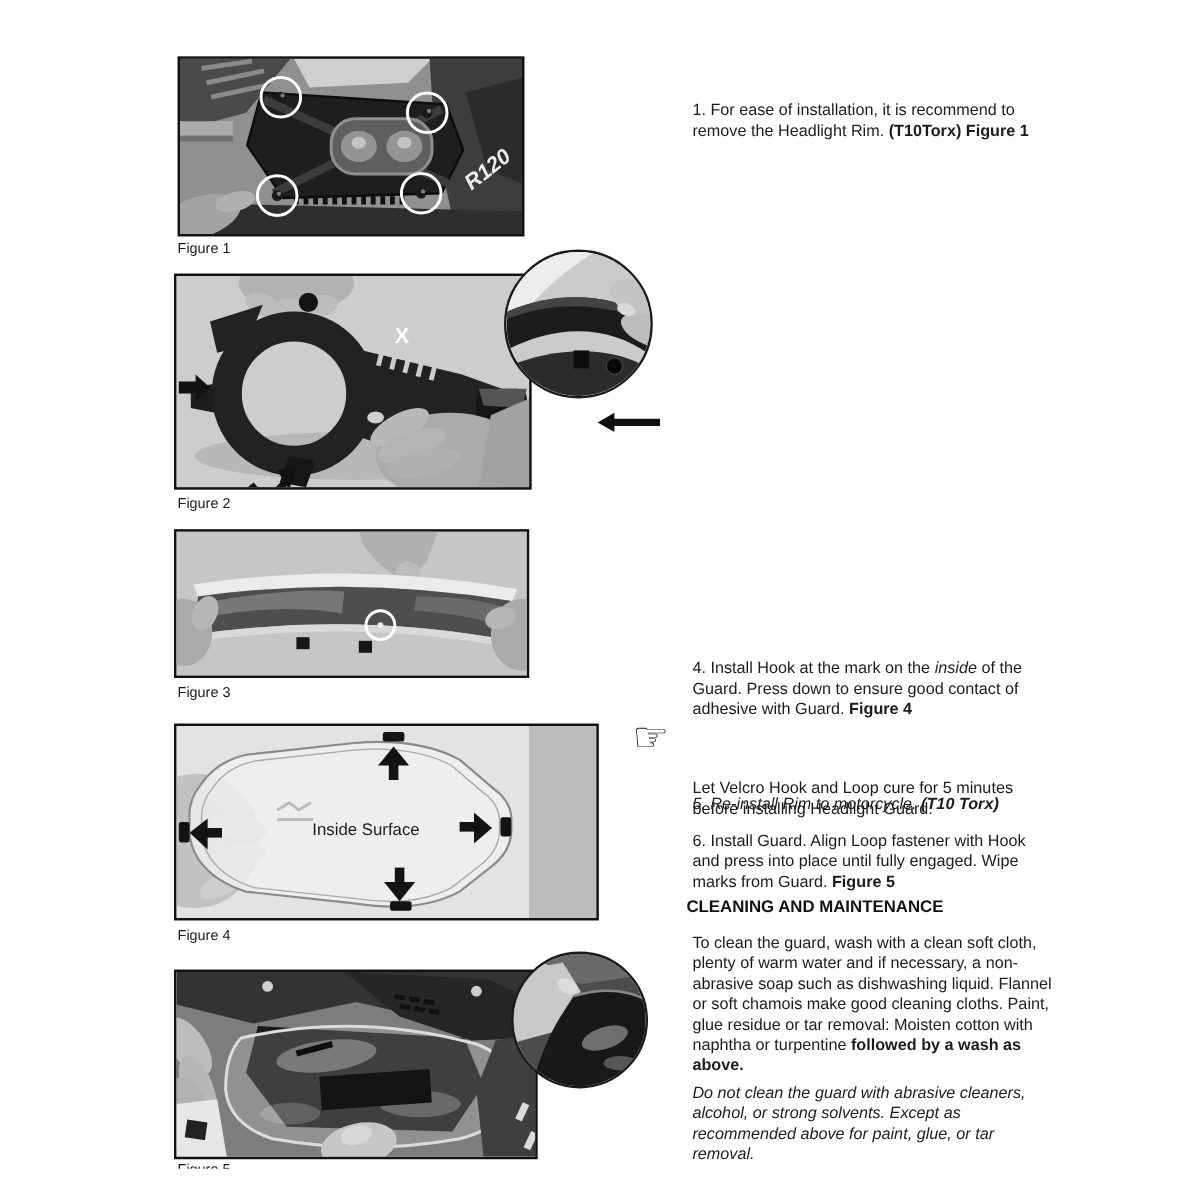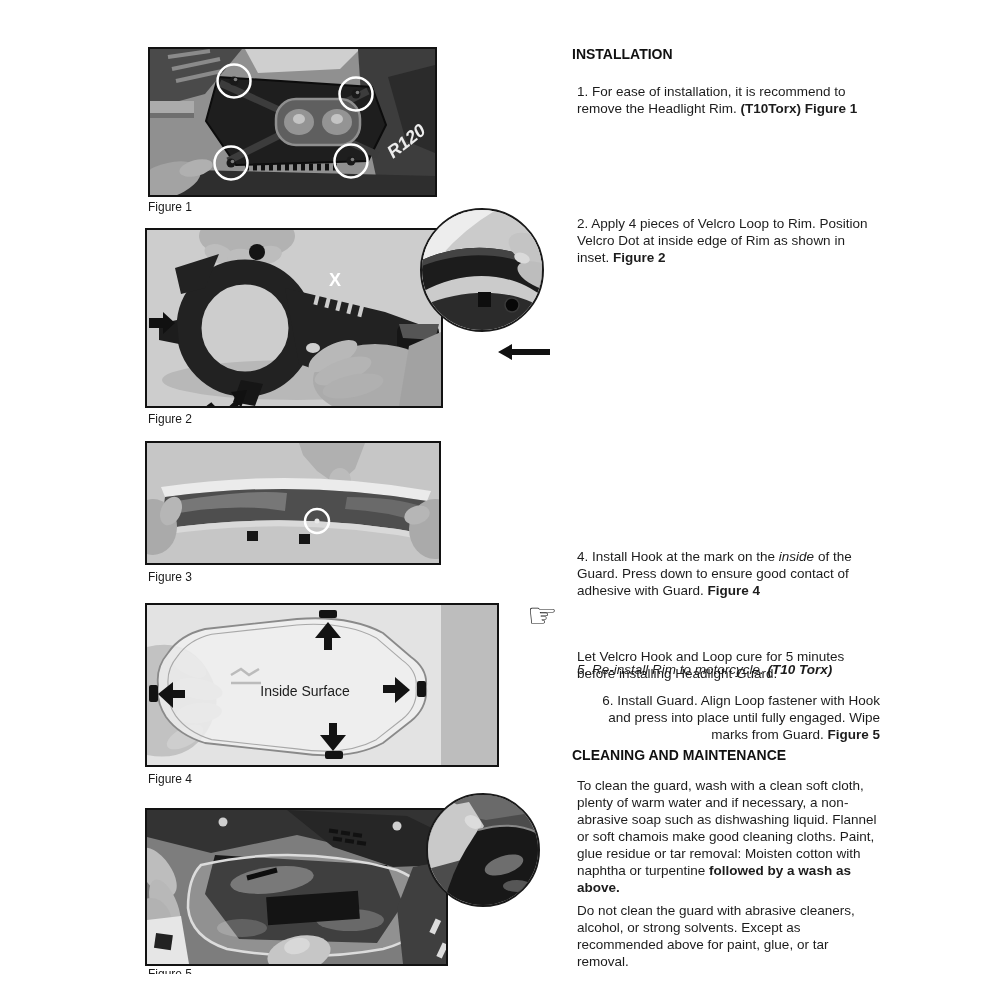--- a/index.html
+++ b/index.html
@@ -228,35 +228,33 @@
       <path d="M 50 35 Q 85 25 110 38" stroke="#888888" stroke-width="2" fill="none"></path>
       <ellipse cx="76" cy="70" rx="20" ry="9" fill="#6e6e6e" transform="rotate(-18 76 70)"></ellipse>
       <ellipse cx="89" cy="91" rx="14" ry="6" fill="#565656"></ellipse>
     </svg>
   </div>
 
   <div class="cap-clip" style="left:148px;top:967px;width:80px;height:7px;">
     <div class="caption" style="position:static;">Figure 5</div>
   </div>
 
-  <h3 class="rhead" style="top:46px;">INSTALLATION</h3>
 
   <p class="rtext" style="top:78px;"><span>1. For ease of installation, it is recommend to remove the Headlight Rim. </span><b>(T10Torx) Figure 1</b></p>
 
-  <p class="rtext" style="top:210px;"><span>2. Apply 4 pieces of Velcro Loop to Rim. Position Velcro Dot at inside edge of Rim as shown in inset. </span><b>Figure 2</b></p>
 
 
   <p class="rtext" style="top:543px;"><span>4. Install Hook at the mark on the </span><i>inside</i><span> of the Guard. Press down to ensure good contact of adhesive with Guard. </span><b>Figure 4</b></p>
 
   <span class="note-icon">☞</span>
   <p class="rtext" style="top:643px;width:296px;">Let Velcro Hook and Loop cure for 5 minutes before installing Headlight Guard.</p>
 
   <p class="rtext" style="top:656px;font-style:italic;"><span>5. Re-install Rim to motorcycle. </span><b>(T10 Torx)</b></p>
 
-  <p class="rtext" style="top:687px;text-align:right;"><span>6. Install Guard. Align Loop fastener with Hook and press into place until fully engaged. Wipe marks from Guard. </span><b>Figure 5</b></p>
+  <p class="rtext" style="top:687px;"><span>6. Install Guard. Align Loop fastener with Hook and press into place until fully engaged. Wipe marks from Guard. </span><b>Figure 5</b></p>
 
   <h3 class="rhead" style="top:747px;">CLEANING AND MAINTENANCE</h3>
 
   <p class="rtext" style="top:772px;"><span>To clean the guard, wash with a clean soft cloth, plenty of warm water and if necessary, a non-abrasive soap such as dishwashing liquid. Flannel or soft chamois make good cleaning cloths. Paint, glue residue or tar removal: Moisten cotton with naphtha or turpentine </span><b>followed by a wash as above.</b></p>
 
-  <p class="rtext" style="top:897px;">Do not clean the guard with abrasive cleaners, alcohol, or strong solvents. Except as recommended above for paint, glue, or tar removal.</p>
+  <p class="rtext" style="top:897px;font-style:italic;">Do not clean the guard with abrasive cleaners, alcohol, or strong solvents. Except as recommended above for paint, glue, or tar removal.</p>
 
 </div>
 
 </body></html>

